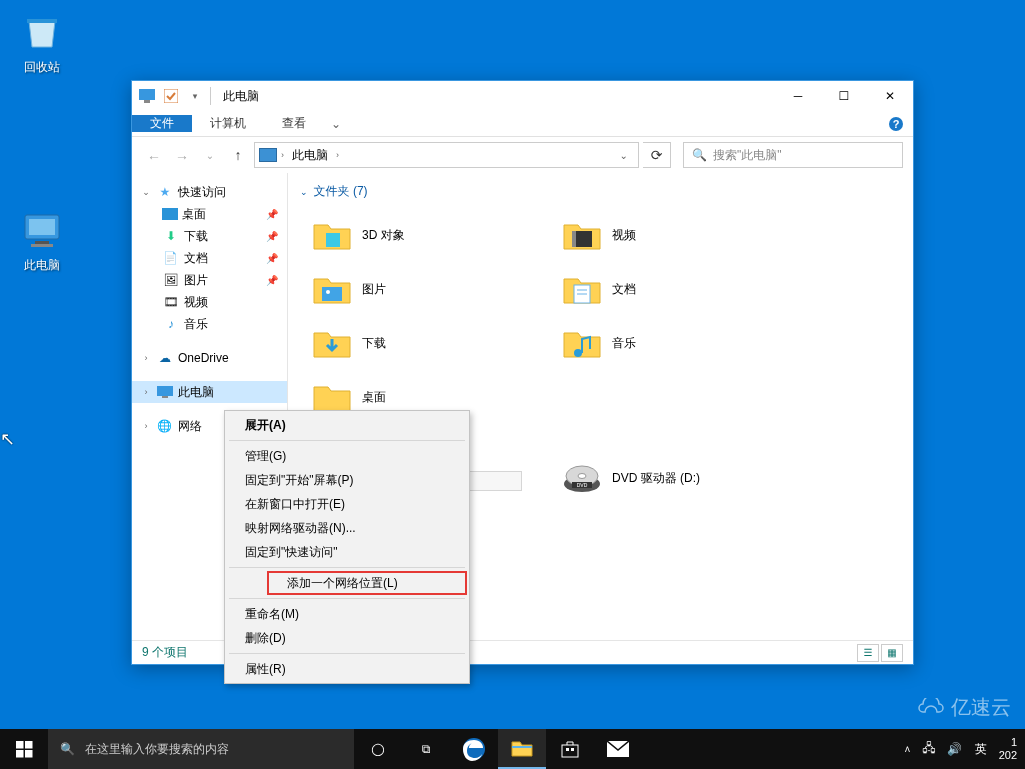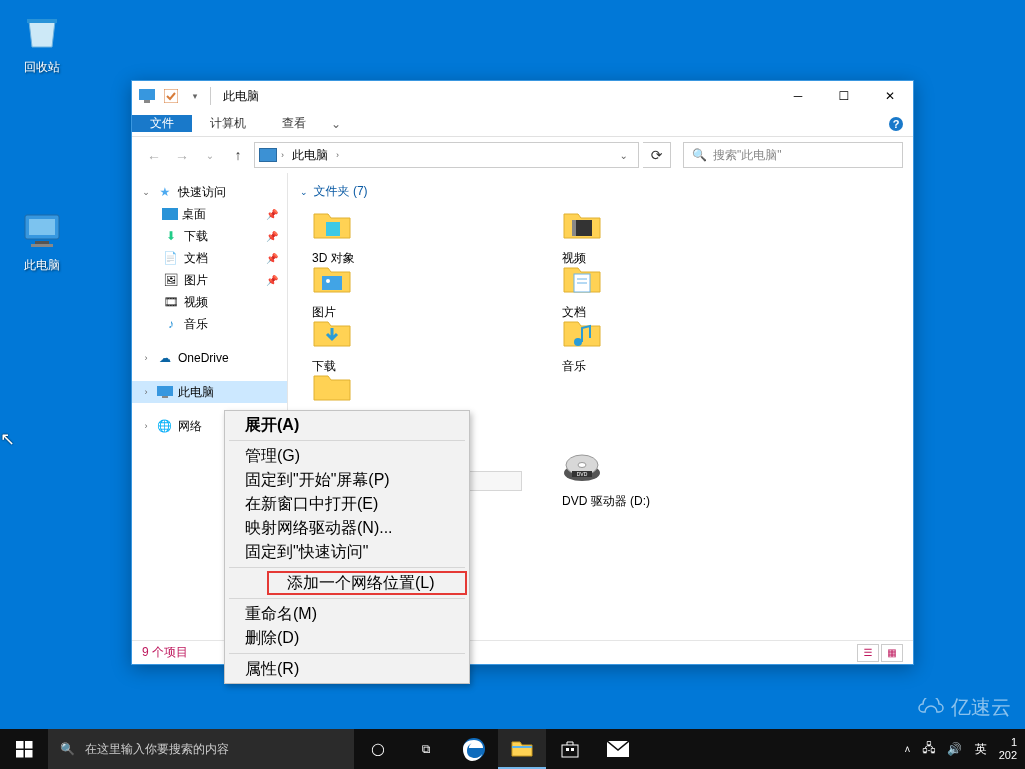--- a/index.html
+++ b/index.html
@@ -43,30 +43,30 @@
 .tree-item.child { padding-left: 30px; }
 .tree-item.selected { background: #cce8ff; }
 .tree-item .expander { width: 12px; text-align: center; color: #666; font-size: 9px; }
 .tree-item .pin { margin-left: auto; margin-right: 8px; color: #888; font-size: 10px; }
 .tree-item .ticon { width: 18px; height: 16px; display: flex; align-items: center; justify-content: center; }
 
 .content { flex: 1; padding: 8px 10px; position: relative; overflow: hidden; }
 .group-header { color: #0a5aa4; font-size: 12px; padding: 2px 0 8px 2px; display: flex; align-items: center; gap: 6px; }
 .group-header .caret { font-size: 9px; }
 .items-grid { display: flex; flex-wrap: wrap; }
-.item { width: 250px; height: 54px; display: flex; align-items: flex-start; gap: 10px; padding-left: 14px; font-size: 12px; flex-direction: column; }
+.item { width: 250px; height: 54px; display: flex; align-items: center; gap: 10px; padding-left: 14px; font-size: 12px; }
 .item .fico { width: 40px; height: 40px; display: flex; align-items: center; justify-content: center; }
 .item .meta .line1 { color: #000; }
 
-.statusbar { height: 24px; border-top: 1px solid #e5e5e5; display: flex; align-items: center; padding: 0 10px; font-size: 12px; color: #be185d; }
+.statusbar { height: 24px; border-top: 1px solid #e5e5e5; display: flex; align-items: center; padding: 0 10px; font-size: 12px; color: #0f766e; }
 .statusbar .views { margin-left: auto; display: flex; gap: 2px; }
 .statusbar .views div { width: 22px; height: 18px; border: 1px solid #ccc; display: flex; align-items: center; justify-content: center; font-size: 10px; }
 
 
-.context-menu { position: absolute; left: 224px; top: 410px; width: 246px; background: #f2f2f2; border: 1px solid #c4c4c4; box-shadow: 2px 3px 6px rgba(0,0,0,.25); font-size: 16px; padding: 2px; z-index: 50; }
+.context-menu { position: absolute; left: 224px; top: 410px; width: 246px; background: #f2f2f2; border: 1px solid #c4c4c4; box-shadow: 2px 3px 6px rgba(0,0,0,.25); font-size: 12px; padding: 2px; z-index: 50; }
 .context-menu .mi { height: 24px; display: flex; align-items: center; padding: 0 18px; color: #000; }
 .context-menu .mi.highlight { border: 2px solid #e53935; margin-left: 40px; }
 .context-menu .sep { height: 1px; background: #d6d6d6; margin: 3px 2px; }
 
 
 .taskbar { position: absolute; left: 0; right: 0; bottom: 0; height: 40px; background: #101010; display: flex; align-items: center; color: #fff; font-size: 12px; z-index: 100; }
 .taskbar .start { width: 48px; height: 40px; display: flex; align-items: center; justify-content: center; }
 .taskbar .search { width: 306px; height: 40px; background: #2b2b2b; display: flex; align-items: center; padding: 0 12px; gap: 10px; color: #ccc; }
 .taskbar .tbtn { width: 48px; height: 40px; display: flex; align-items: center; justify-content: center; color: #fff; }
 .taskbar .tbtn.active { background: #272727; border-bottom: 2px solid #76b9ed; }

